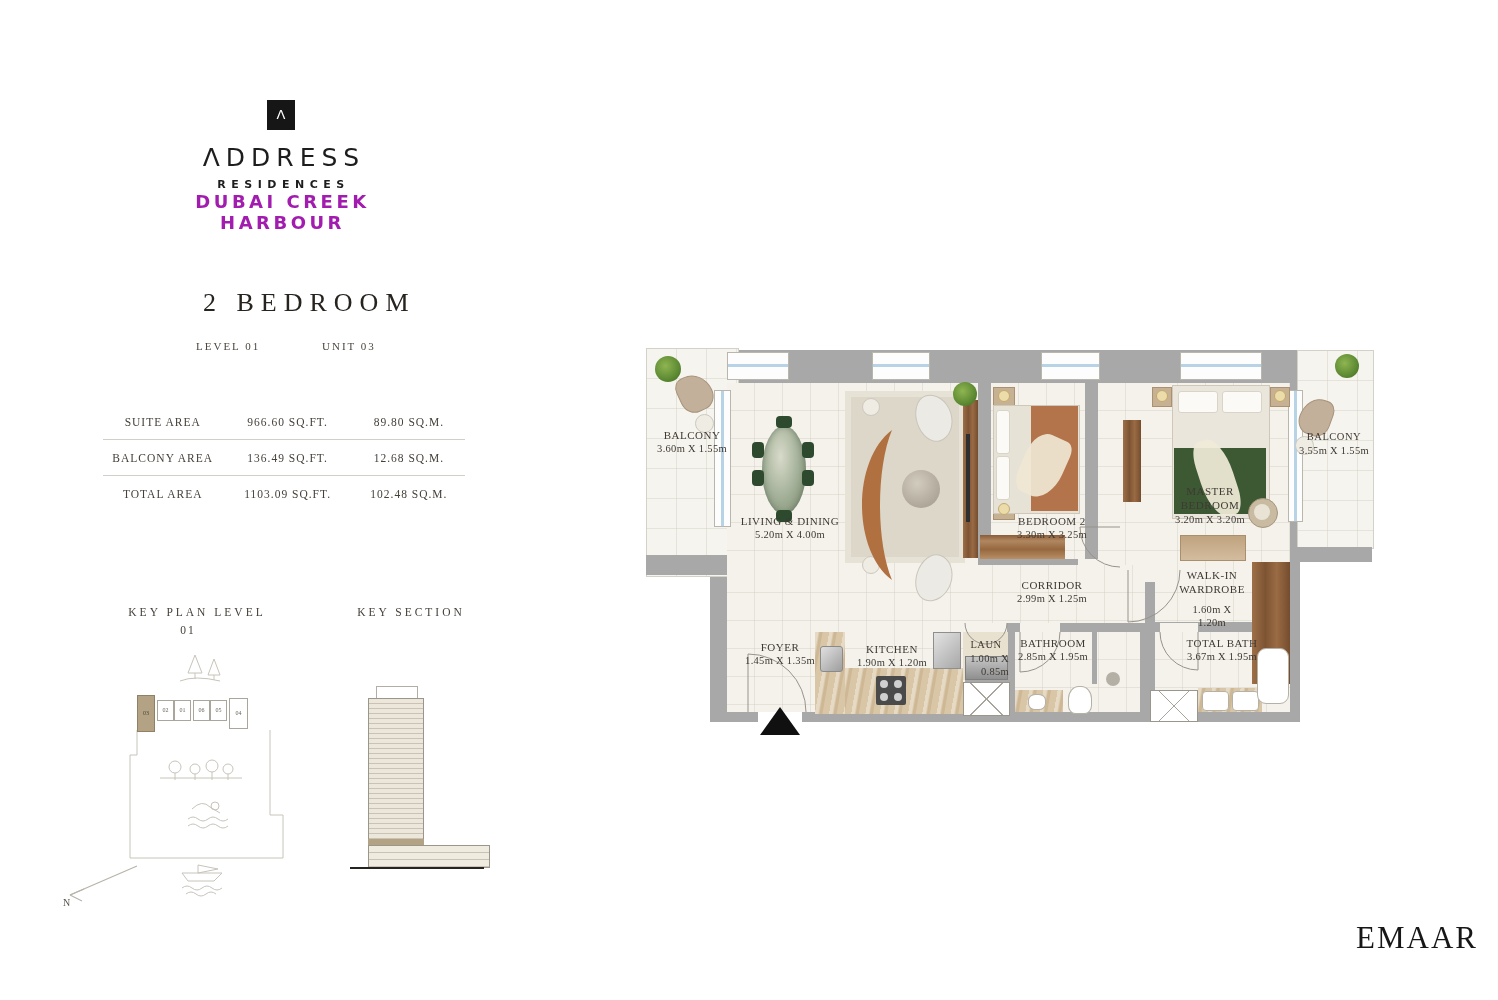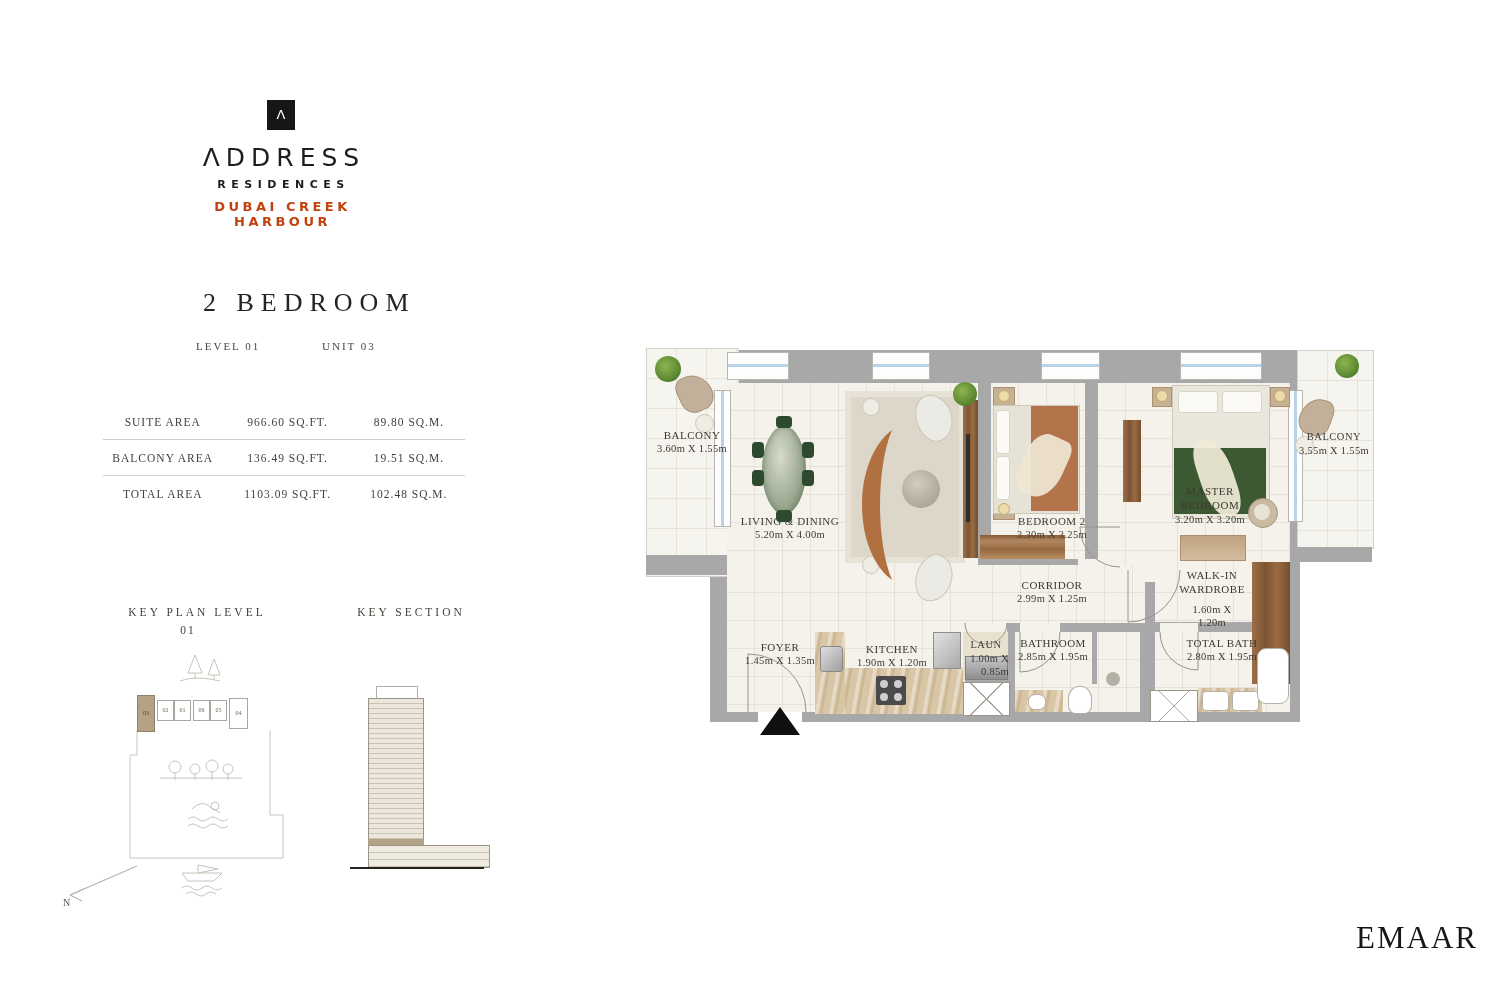--- a/index.html
+++ b/index.html
@@ -8,22 +8,22 @@
   .abs{position:absolute;}
 
   
   .logo-block{position:absolute;left:161px;top:100px;width:240px;text-align:center;}
   .logo-square{width:28px;height:30px;background:#161616;margin:0 auto 13px auto;
                color:#fff;font-family:"DejaVu Sans",sans-serif;font-size:13px;line-height:30px;}
   .logo-word{font-family:"DejaVu Sans",sans-serif;font-size:25px;letter-spacing:6px;
              color:#1d1d1d;margin-left:6px;font-weight:400;}
   .logo-res{font-family:"DejaVu Sans",sans-serif;font-size:11px;font-weight:bold;
             letter-spacing:5.5px;color:#1d1d1d;margin-top:6px;margin-left:5px;}
-  .logo-dch{font-family:"DejaVu Sans",sans-serif;font-size:13px;font-weight:bold;
-            letter-spacing:3.5px;color:#c2410c;margin-top:8px;margin-left:3px;}
+  .logo-dch{font-family:"DejaVu Sans",sans-serif;font-size:18px;font-weight:bold;
+            letter-spacing:3.5px;color:#a21caf;margin-left:3px;}
   .unit-title{position:absolute;left:203px;top:288px;font-size:26px;letter-spacing:7px;color:#27231f;}
   .lvl{position:absolute;top:340px;font-size:11px;letter-spacing:2px;color:#4c463f;}
   .area-table{position:absolute;left:103px;top:404px;width:362px;font-size:11.5px;
               letter-spacing:1px;color:#45403a;}
   .area-row{display:flex;align-items:center;height:35px;justify-content:space-between;}
   .area-row.rule{border-bottom:1px solid #d2cfc8;}
   .ac1{width:33%;text-align:center;}
   .ac2{width:36%;text-align:center;}
   .ac3{width:31%;text-align:center;}
   .key-title{position:absolute;top:606px;width:200px;text-align:center;
@@ -110,21 +110,21 @@
 
 <div class="area-table">
   <div class="area-row rule">
     <div class="ac1">SUITE AREA</div>
     <div class="ac2">966.60 SQ.FT.</div>
     <div class="ac3">89.80 SQ.M.</div>
   </div>
   <div class="area-row rule">
     <div class="ac1">BALCONY AREA</div>
     <div class="ac2">136.49 SQ.FT.</div>
-    <div class="ac3">19.51 SQ.M.</div>
+    <div class="ac3">12.68 SQ.M.</div>
   </div>
   <div class="area-row">
     <div class="ac1">TOTAL AREA</div>
     <div class="ac2">1103.09 SQ.FT.</div>
     <div class="ac3">102.48 SQ.M.</div>
   </div>
 </div>
 
 <div class="key-title" style="left:97px;">KEY PLAN LEVEL</div>
 <div class="key-sub" style="left:88px;">01</div>
@@ -371,19 +371,19 @@
   <div class="rlabel" style="left:346px;top:296px;width:50px;font-size:10.5px;">
     <span class="nm">LAUN</span>
     <span class="dims" style="width:46px;margin:0 auto;text-align:right;">1.00m X 0.85m</span>
   </div>
   <div class="rlabel" style="left:413px;top:294px;width:104px;">
     <span class="nm">BATHROOM</span>
       <span class="dims">2.85m X 1.95m</span>
   </div>
   <div class="rlabel" style="left:582px;top:294px;width:112px;">
     <span class="nm">TOTAL BATH</span>
-      <span class="dims">2.80m X 1.95m</span>
+      <span class="dims">3.67m X 1.95m</span>
   </div>
 
   <div id="entry-triangle"></div>
 </div>
 
 <div id="emaar">EMAAR</div>
 
 </body></html>

